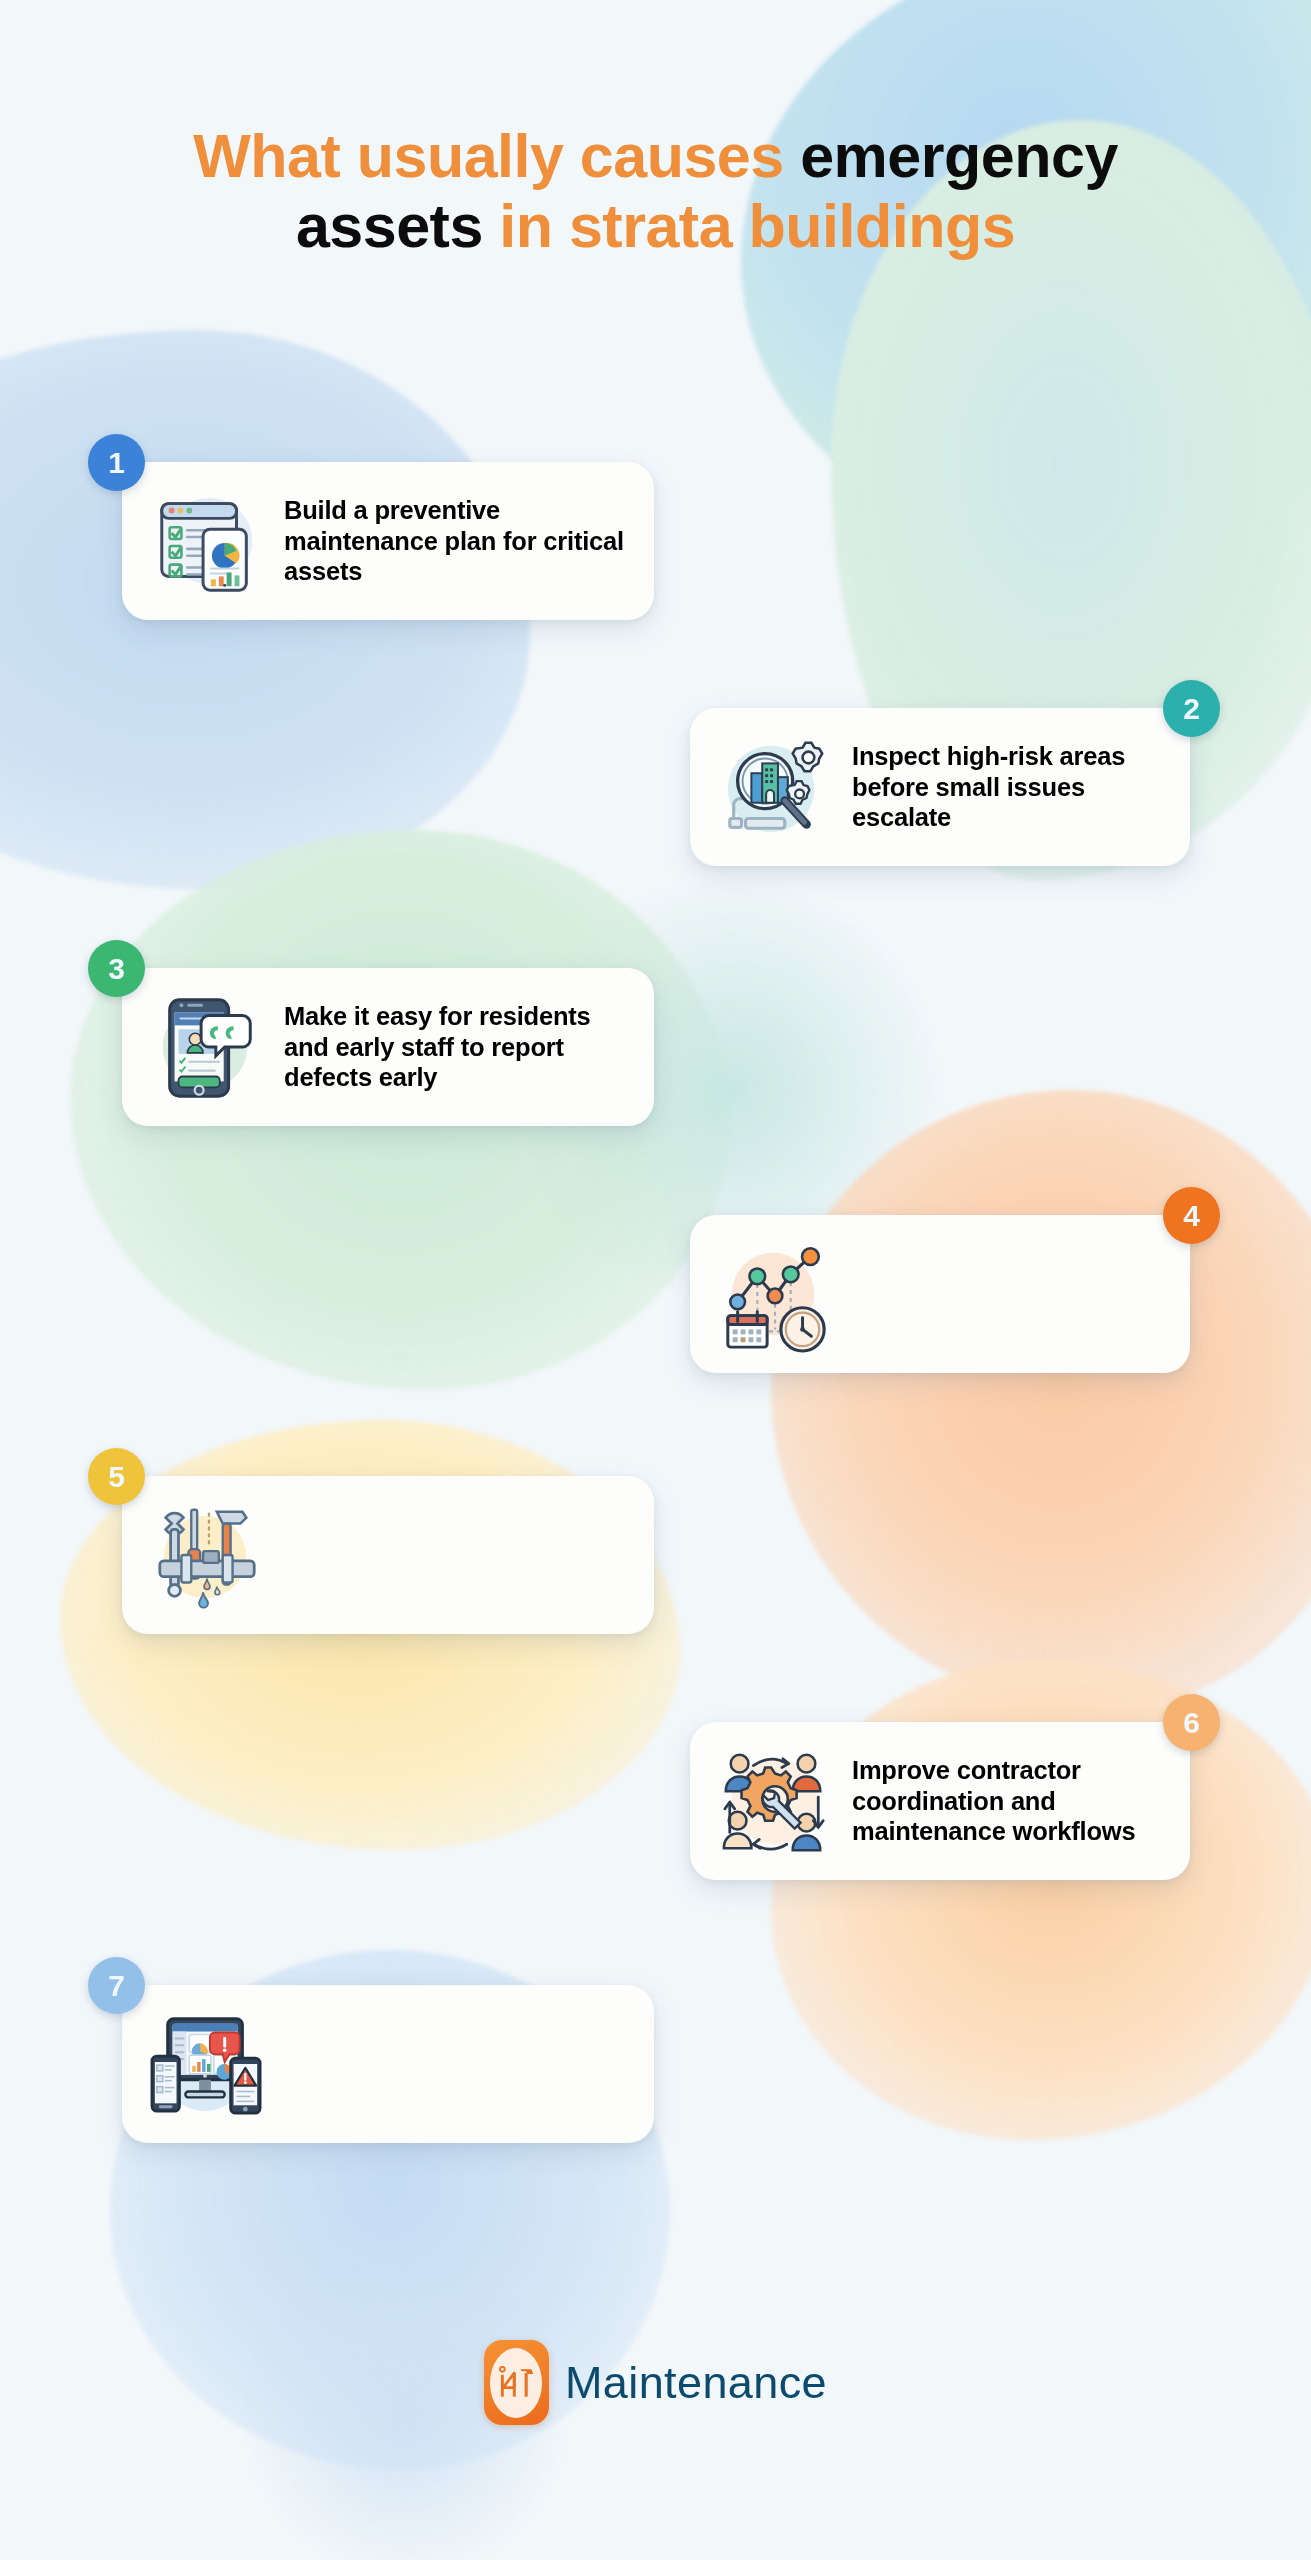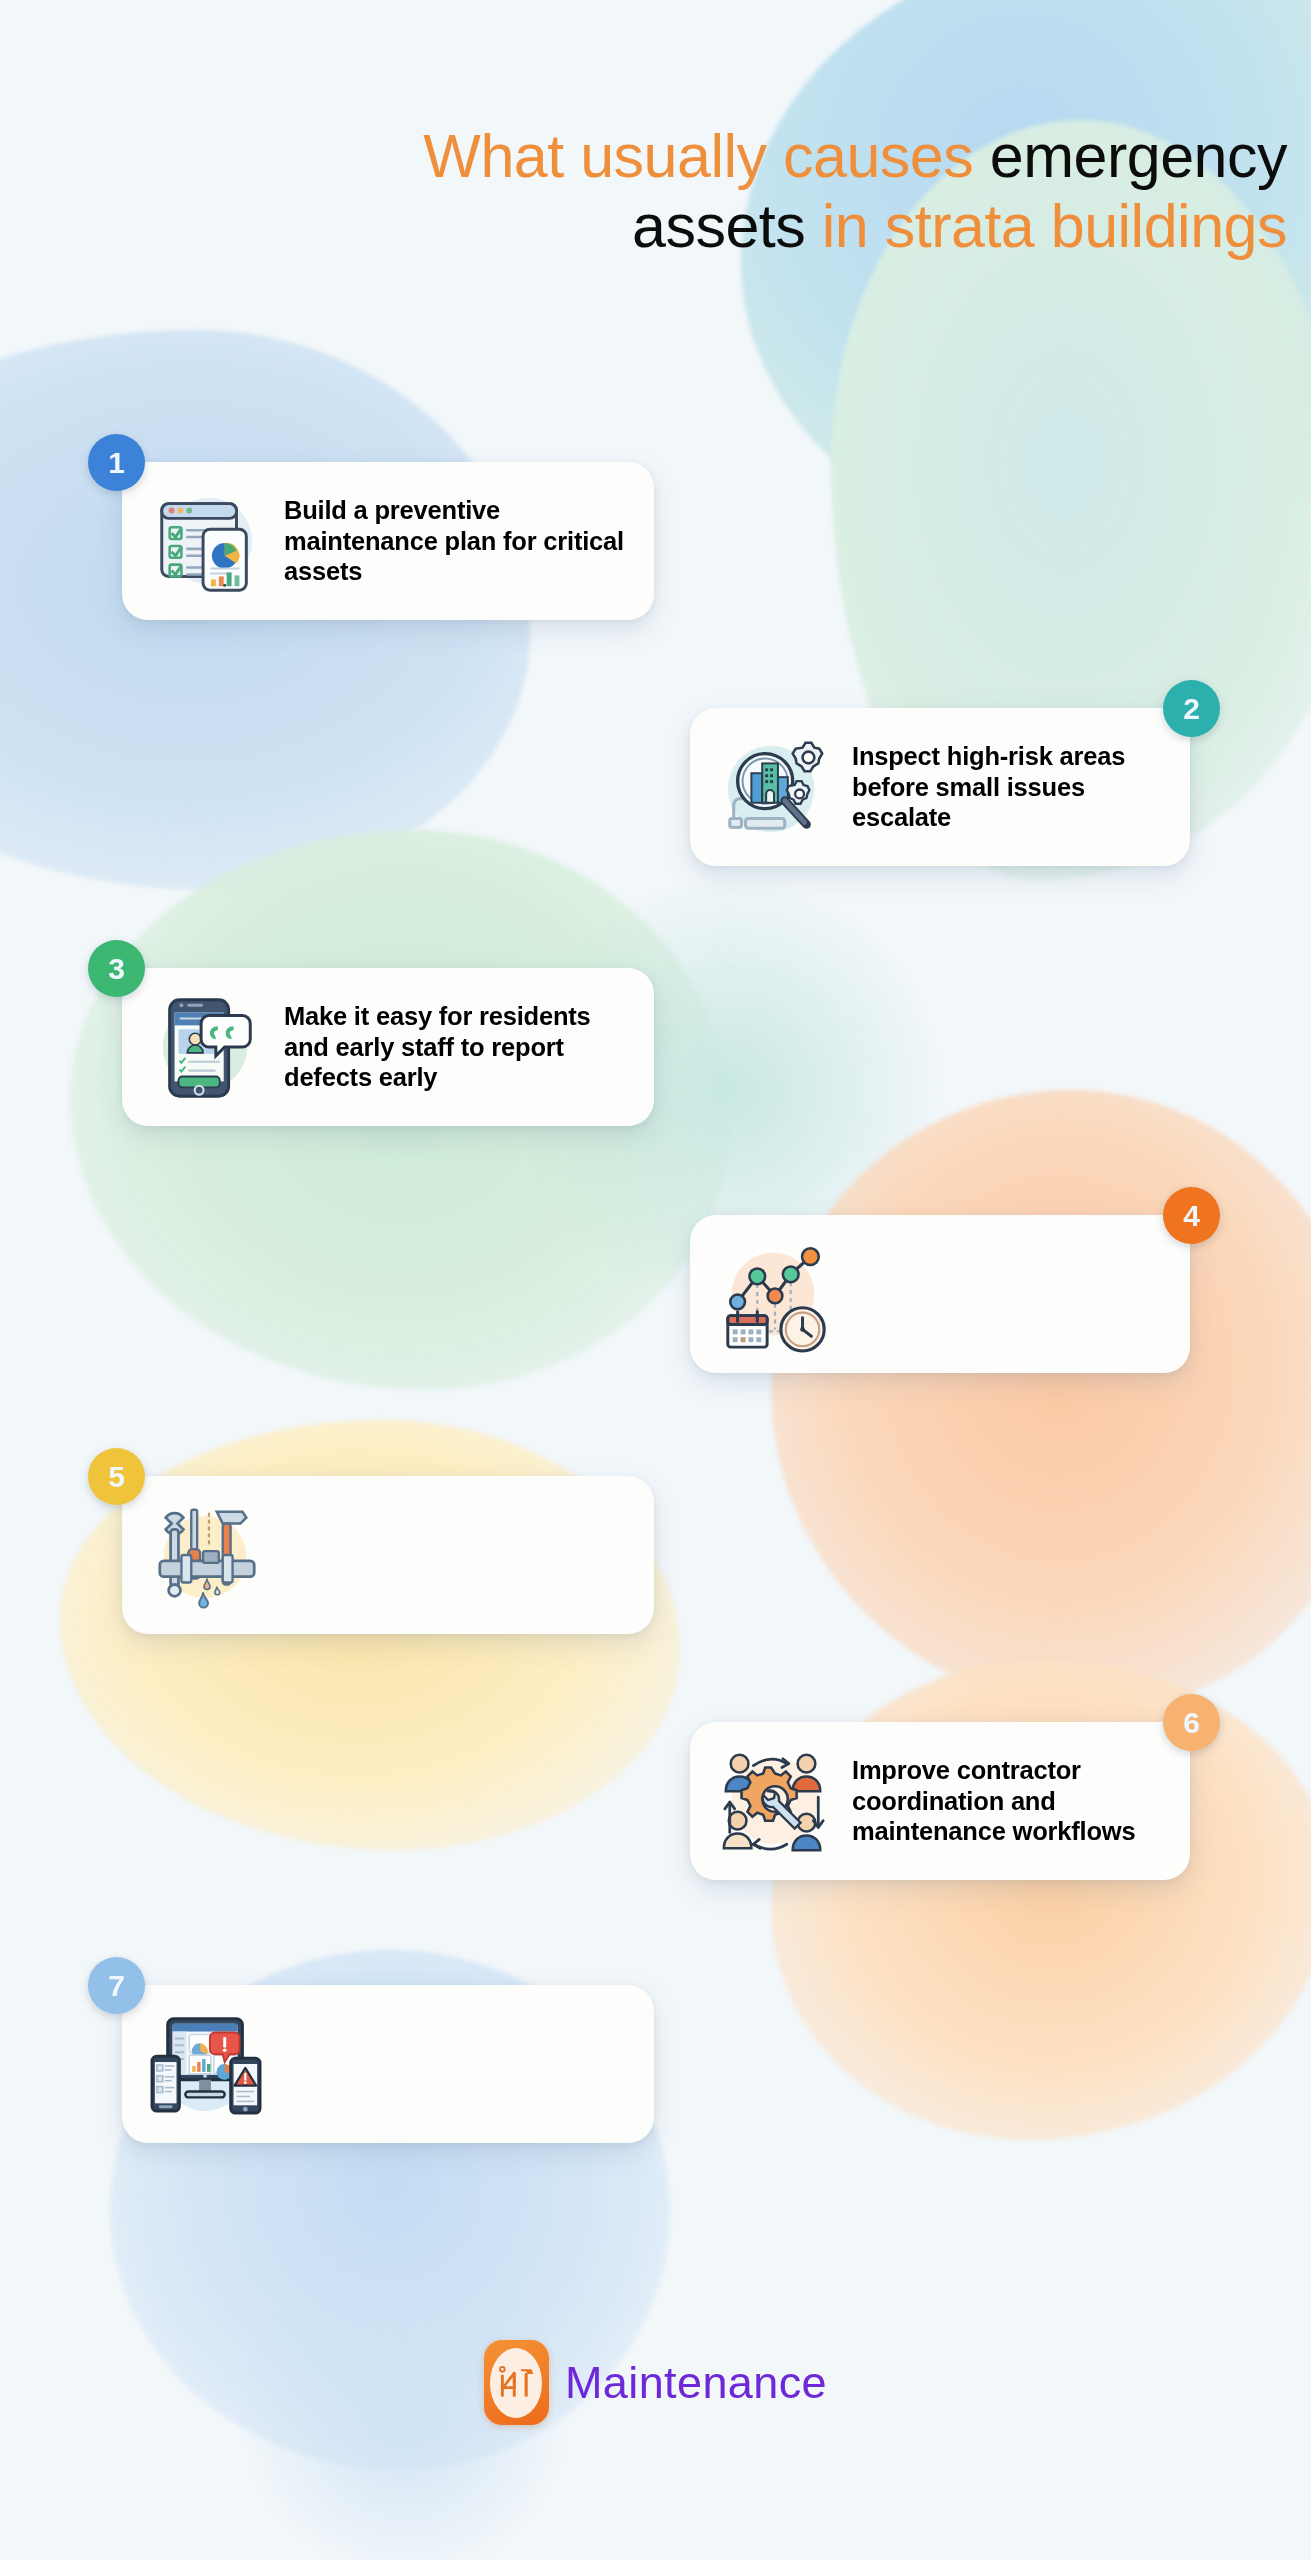--- a/index.html
+++ b/index.html
@@ -77,25 +77,24 @@
   
   .title-wrap {
     position: absolute;
     top: 122px; left: 0; right: 0;
     z-index: 5;
     text-align: center;
     padding: 0 24px;
   }
   .title-line {
     font-size: 61px;
-    font-weight: 400;
+    font-weight: 700;
     line-height: 1.14;
     letter-spacing: -0.5px;
     white-space: nowrap;
-    text-align: right;
   }
   .t-orange { color: #ef8f3c; }
   .t-black  { color: #0c0c0c; }
 
   
   .cards { position: absolute; inset: 0; z-index: 6; }
 
   .card {
     position: absolute;
     background: #fdfdfb;
@@ -158,21 +157,21 @@
   }
   .logo-disc {
     width: 52px; height: 70px;
     border-radius: 50%;
     background: #fdeee4;
     display: flex; align-items: center; justify-content: center;
   }
   .logo-word {
     font-size: 45px;
     font-weight: 400;
-    color: #6d28d9;
+    color: #0c4a6e;
     letter-spacing: 0.4px;
   }
 </style>
 </head>
 <body>
 
 <div class="bg">
   <div class="blob blob-top-right"></div>
   <div class="blob blob-top-right2"></div>
   <div class="blob blob-left-blue"></div>

